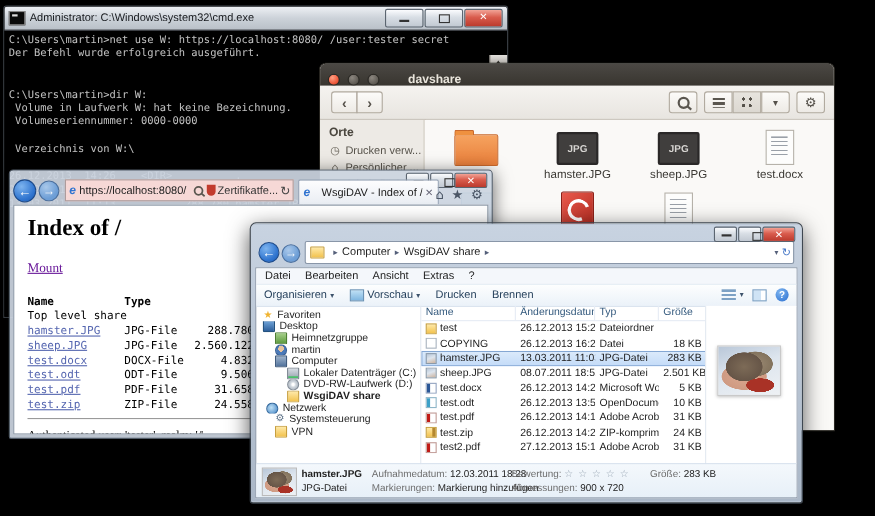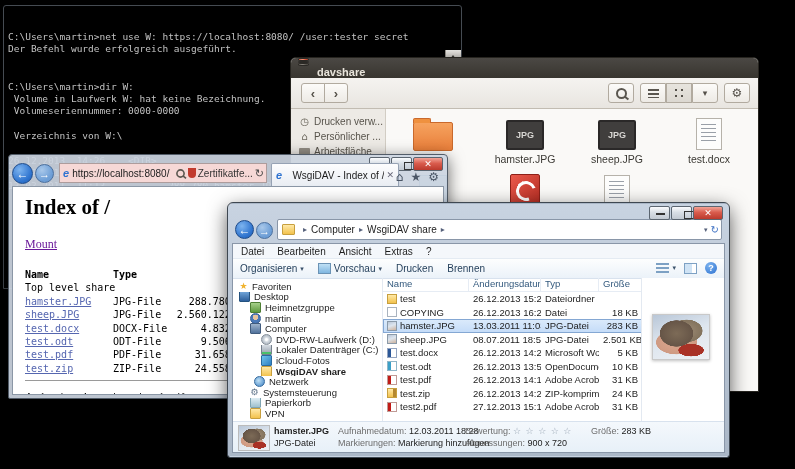--- a/index.html
+++ b/index.html
@@ -19,21 +19,21 @@
   .g-x::after{content:"✕";position:absolute;left:0;right:0;top:1px;text-align:center;font-size:9px;color:#fff;}
   .cmd-body{position:absolute;left:0;right:0;top:22px;bottom:0;background:#000;}
   #console-pre{margin:0;padding:3px 2px 0 4px;font:9.5px/12.4px "DejaVu Sans Mono",monospace;color:#c2c2c2;white-space:pre;}
   .cmd-scroll{position:absolute;right:0;top:22px;bottom:0;width:15px;background:#d6d2cc;border-left:1px solid #9a958e;}
   .scr-up{height:14px;background:linear-gradient(#f0eeea,#cfcac3);border-bottom:1px solid #9a958e;position:relative;}
   .scr-up::after{content:"";position:absolute;left:4px;top:5px;border-left:3px solid transparent;border-right:3px solid transparent;border-bottom:4px solid #3c3a36;}
   .scr-thumb{position:absolute;top:15px;left:0;width:14px;height:26px;background:linear-gradient(#efede9,#c9c4bc);border:1px solid #8f8981;}
   .scr-thumb::after{content:"";position:absolute;left:3px;top:10px;width:7px;height:1px;background:#8f8981;box-shadow:0 2px 0 #8f8981,0 4px 0 #8f8981;}
   
   #nautilus{left:290px;top:57px;width:467px;height:333px;background:#faf9f7;border:1px solid #26241f;border-radius:6px 6px 0 0;box-shadow:0 4px 16px rgba(0,0,0,.65);}
-  .n-tb{height:20px;background:linear-gradient(#4b4844,#38352f);border-radius:5px 5px 0 0;display:flex;align-items:flex-start;flex-direction:column;}
+  .n-tb{height:20px;background:linear-gradient(#4b4844,#38352f);border-radius:5px 5px 0 0;display:flex;align-items:flex-end;}
   .ncirc{width:11px;height:11px;border-radius:50%;margin-left:7px;border:1px solid #2b2925;box-sizing:border-box;}
   .ncirc.c1{background:radial-gradient(circle at 35% 30%,#ffa184,#ef5a3c 60%,#c23d21);}
   .ncirc.c2,.ncirc.c3{background:radial-gradient(circle at 35% 30%,#8c8780,#5c5851 70%);}
   .n-title{color:#e9e5dc;font-weight:bold;font-size:11px;margin-left:26px;}
   .n-toolbar{position:relative;height:30px;background:linear-gradient(#f5f3f0,#e8e5e0);border-bottom:1px solid #c2bcb2;}
   .nbtn{position:absolute;top:5px;height:20px;box-sizing:border-box;border:1px solid #b1aa9f;background:linear-gradient(#fcfbf9,#edeae5);display:flex;align-items:center;justify-content:center;color:#55514a;}
   .nb-back{left:10px;width:24px;border-radius:3px 0 0 3px;font-size:13px;font-weight:bold;}
   .nb-fwd{left:33px;width:24px;border-radius:0 3px 3px 0;font-size:13px;font-weight:bold;}
   .nb-loc{left:66px;width:134px;border-radius:3px;font-size:10.5px;font-weight:bold;color:#3d3a35;background:linear-gradient(#fefdfc,#f2f0ec);gap:5px;}
   .n-srv{width:12px;height:9px;background:#8f8a82;border-radius:1px;position:relative;}
@@ -171,20 +171,27 @@
   .st .lab{color:#6d6d6d;}
   .r1{top:4px;}.r2{top:16px;}
   .stars{color:#9aa7b5;letter-spacing:1px;}
 </style>
 </head>
 <body>
 
 <div id="desktop">
 
   <section class="win" id="cmd">
+    <div class="cmd-tb">
+      <span class="cmd-ico"></span>
+      <span class="cmd-title">Administrator: C:\Windows\system32\cmd.exe</span>
+      <span class="wbtn"><span class="g-min"></span></span>
+      <span class="wbtn"><span class="g-max"></span></span>
+      <span class="wbtn close"><span class="g-x"></span></span>
+    </div>
     <div class="cmd-body">
       <pre id="console-pre">C:\Users\martin&gt;net use W: https://localhost:8080/ /user:tester secret
 Der Befehl wurde erfolgreich ausgeführt.
 
 
 C:\Users\martin&gt;dir W:
  Volume in Laufwerk W: hat keine Bezeichnung.
  Volumeseriennummer: 0000-0000
 
  Verzeichnis von W:\
@@ -220,20 +227,21 @@
         </span>
       <span class="nbtn nb-caret">
           <span>▾</span>
         </span>
       <span class="nbtn nb-gear">
           <span>⚙</span>
         </span>
     </div>
     <div class="n-body">
       <div class="n-side">
+        <div class="n-side-h">Orte</div>
         <div id="n-places">
             <div class="n-side-item">
               <span class="n-pic">◷</span>
               <span>Drucken verw...</span>
             </div>
             <div class="n-side-item">
               <span class="n-pic">⌂</span>
               <span>Persönlicher ...</span>
             </div>
             <div class="n-side-item">
@@ -402,46 +410,38 @@
             </div>
             <div class="side-item" style="padding-left: 17px;">
               <span class="si si-user"></span>
               <span>martin</span>
             </div>
             <div class="side-item" style="padding-left: 17px;">
               <span class="si si-computer"></span>
               <span>Computer</span>
             </div>
             <div class="side-item" style="padding-left: 28px;">
+              <span class="si si-disk"></span>
+              <span>Lokaler Datenträger (C:)</span>
+            </div>
+            <div class="side-item" style="padding-left: 28px;">
               <span class="si si-dvd"></span>
               <span>DVD-RW-Laufwerk (D:)</span>
-            </div>
-            <div class="side-item" style="padding-left: 28px;">
-              <span class="si si-disk"></span>
-              <span>Lokaler Datenträger (C:)</span>
-            </div>
-            <div class="side-item" style="padding-left: 28px;">
-              <span class="si si-photos"></span>
-              <span>iCloud-Fotos</span>
             </div>
             <div class="side-item sel" style="padding-left: 28px;">
               <span class="si si-davshare"></span>
               <span>WsgiDAV share</span>
             </div>
-            <div class="side-item" style="padding-left: 21px;">
+            <div class="side-item" style="padding-left: 9px;">
               <span class="si si-network"></span>
               <span>Netzwerk</span>
             </div>
             <div class="side-item" style="padding-left: 17px;">
               <span class="si si-control">⚙</span>
               <span>Systemsteuerung</span>
-            </div>
-            <div class="side-item" style="padding-left: 17px;">
-              <span class="si si-trash"></span>
-              <span>Papierkorb</span>
             </div>
             <div class="side-item" style="padding-left: 17px;">
               <span class="si si-folder"></span>
               <span>VPN</span>
             </div>
           </div>
         <div class="ex-list">
           <div class="cols" id="ex-cols">
               <span class="col w0">Name</span>
               <span class="col w1">Änderungsdatum</span>

